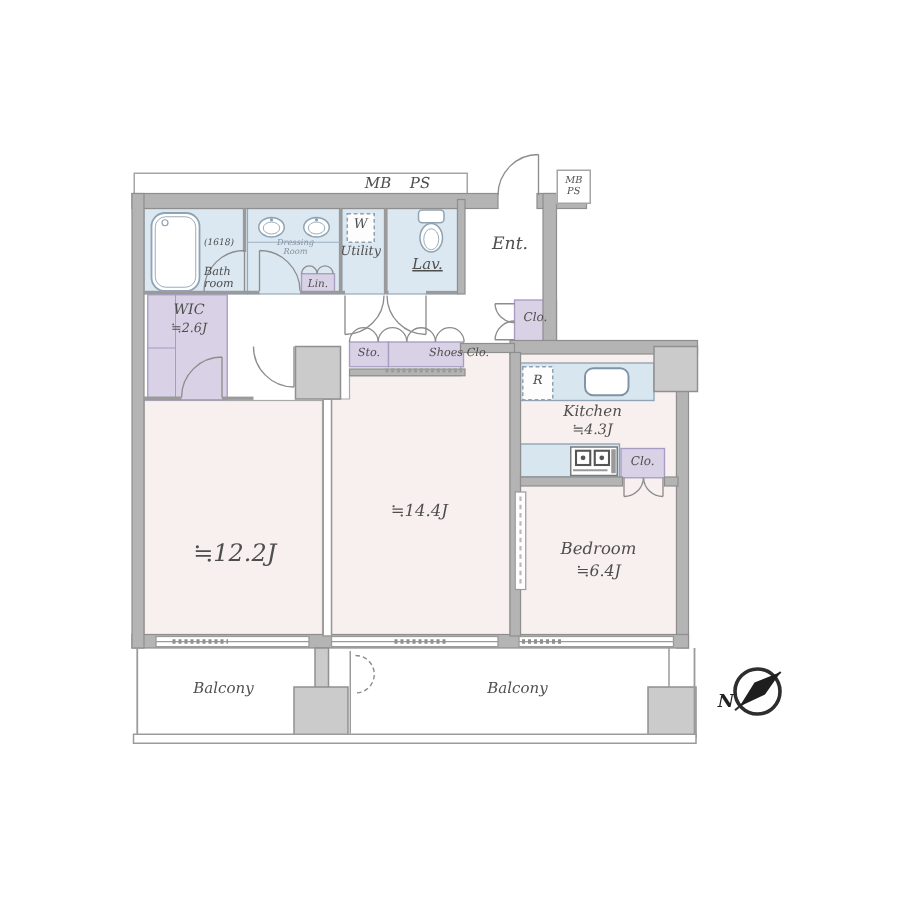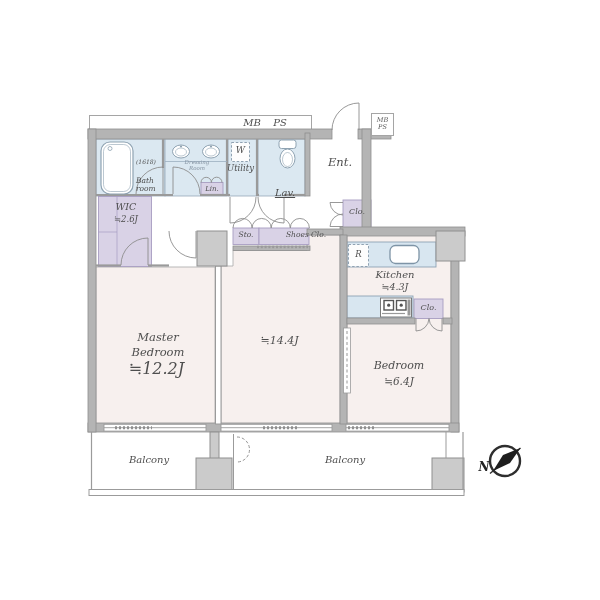--- a/index.html
+++ b/index.html
@@ -181,35 +181,34 @@
 <div class="lbl left" style="left:136px;top:142px;width:28px;font-size:7.5px;line-height:8px;margin-top:35px;">Bath room</div>
 <div class="lbl left" style="left:136px;top:159px;width:30px;font-size:6px;">(1618)</div>
 
 <div class="lbl" style="left:176px;top:159px;width:42px;font-size:5.5px;color:#8593a2;">Dressing Room</div>
 
 <div class="lbl" style="left:201px;top:184.5px;width:22px;font-size:7px;"></div>
 <div class="lbl" style="left:201px;top:184.5px;width:22px;font-size:7px;">Lin.</div>
 
 <div class="lbl" style="left:231.5px;top:145px;width:18px;font-size:9px;">W</div>
 <div class="lbl" style="left:227px;top:164px;width:20px;font-size:8.5px;">Utility</div>
-<div class="lbl" style="left:268px;top:187px;width:34px;font-size:10px;text-decoration:underline;">Lav.</div>
+<div class="lbl" style="left:268px;top:171px;width:34px;font-size:10px;text-decoration:underline;">Lav.</div>
 <div class="lbl" style="left:318px;top:156px;width:44px;font-size:11.5px;">Ent.</div>
 <div class="lbl" style="left:343px;top:207px;width:28px;font-size:8px;">Clo.</div>
 <div class="lbl" style="left:233px;top:231px;width:26px;font-size:7.5px;">Sto.</div>
 <div class="lbl" style="left:259px;top:231px;width:50px;font-size:7.5px;padding-left:22px;">Shoes Clo.</div>
 
 <div class="lbl" style="left:100px;top:202px;width:52px;font-size:9.5px;">WIC</div>
 <div class="lbl" style="left:100px;top:215px;width:52px;font-size:8.5px;">≒2.6J</div>
 
 <div class="lbl" style="left:348.5px;top:250px;width:20px;font-size:8.5px;">R</div>
 <div class="lbl" style="left:352px;top:269px;width:86px;font-size:10px;">Kitchen</div>
 <div class="lbl" style="left:352px;top:282px;width:86px;font-size:9.5px;">≒4.3J</div>
 <div class="lbl" style="left:414px;top:303px;width:29px;font-size:8px;">Clo.</div>
 
-<div class="lbl" style="left:123px;top:330px;width:70px;font-size:11.5px;line-height:14.5px;">Master Bedroom</div>
 <div class="lbl" style="left:97px;top:360px;width:119px;font-size:16px;">≒12.2J</div>
 
 <div class="lbl" style="left:219px;top:335px;width:121px;font-size:11px;">≒14.4J</div>
 
 <div class="lbl" style="left:347px;top:360px;width:104px;font-size:11px;">Bedroom</div>
 <div class="lbl" style="left:347px;top:375px;width:104px;font-size:10.5px;">≒6.4J</div>
 
 <div class="lbl" style="left:119px;top:454px;width:60px;font-size:10px;">Balcony</div>
 <div class="lbl" style="left:315px;top:454px;width:60px;font-size:10px;">Balcony</div>
 

